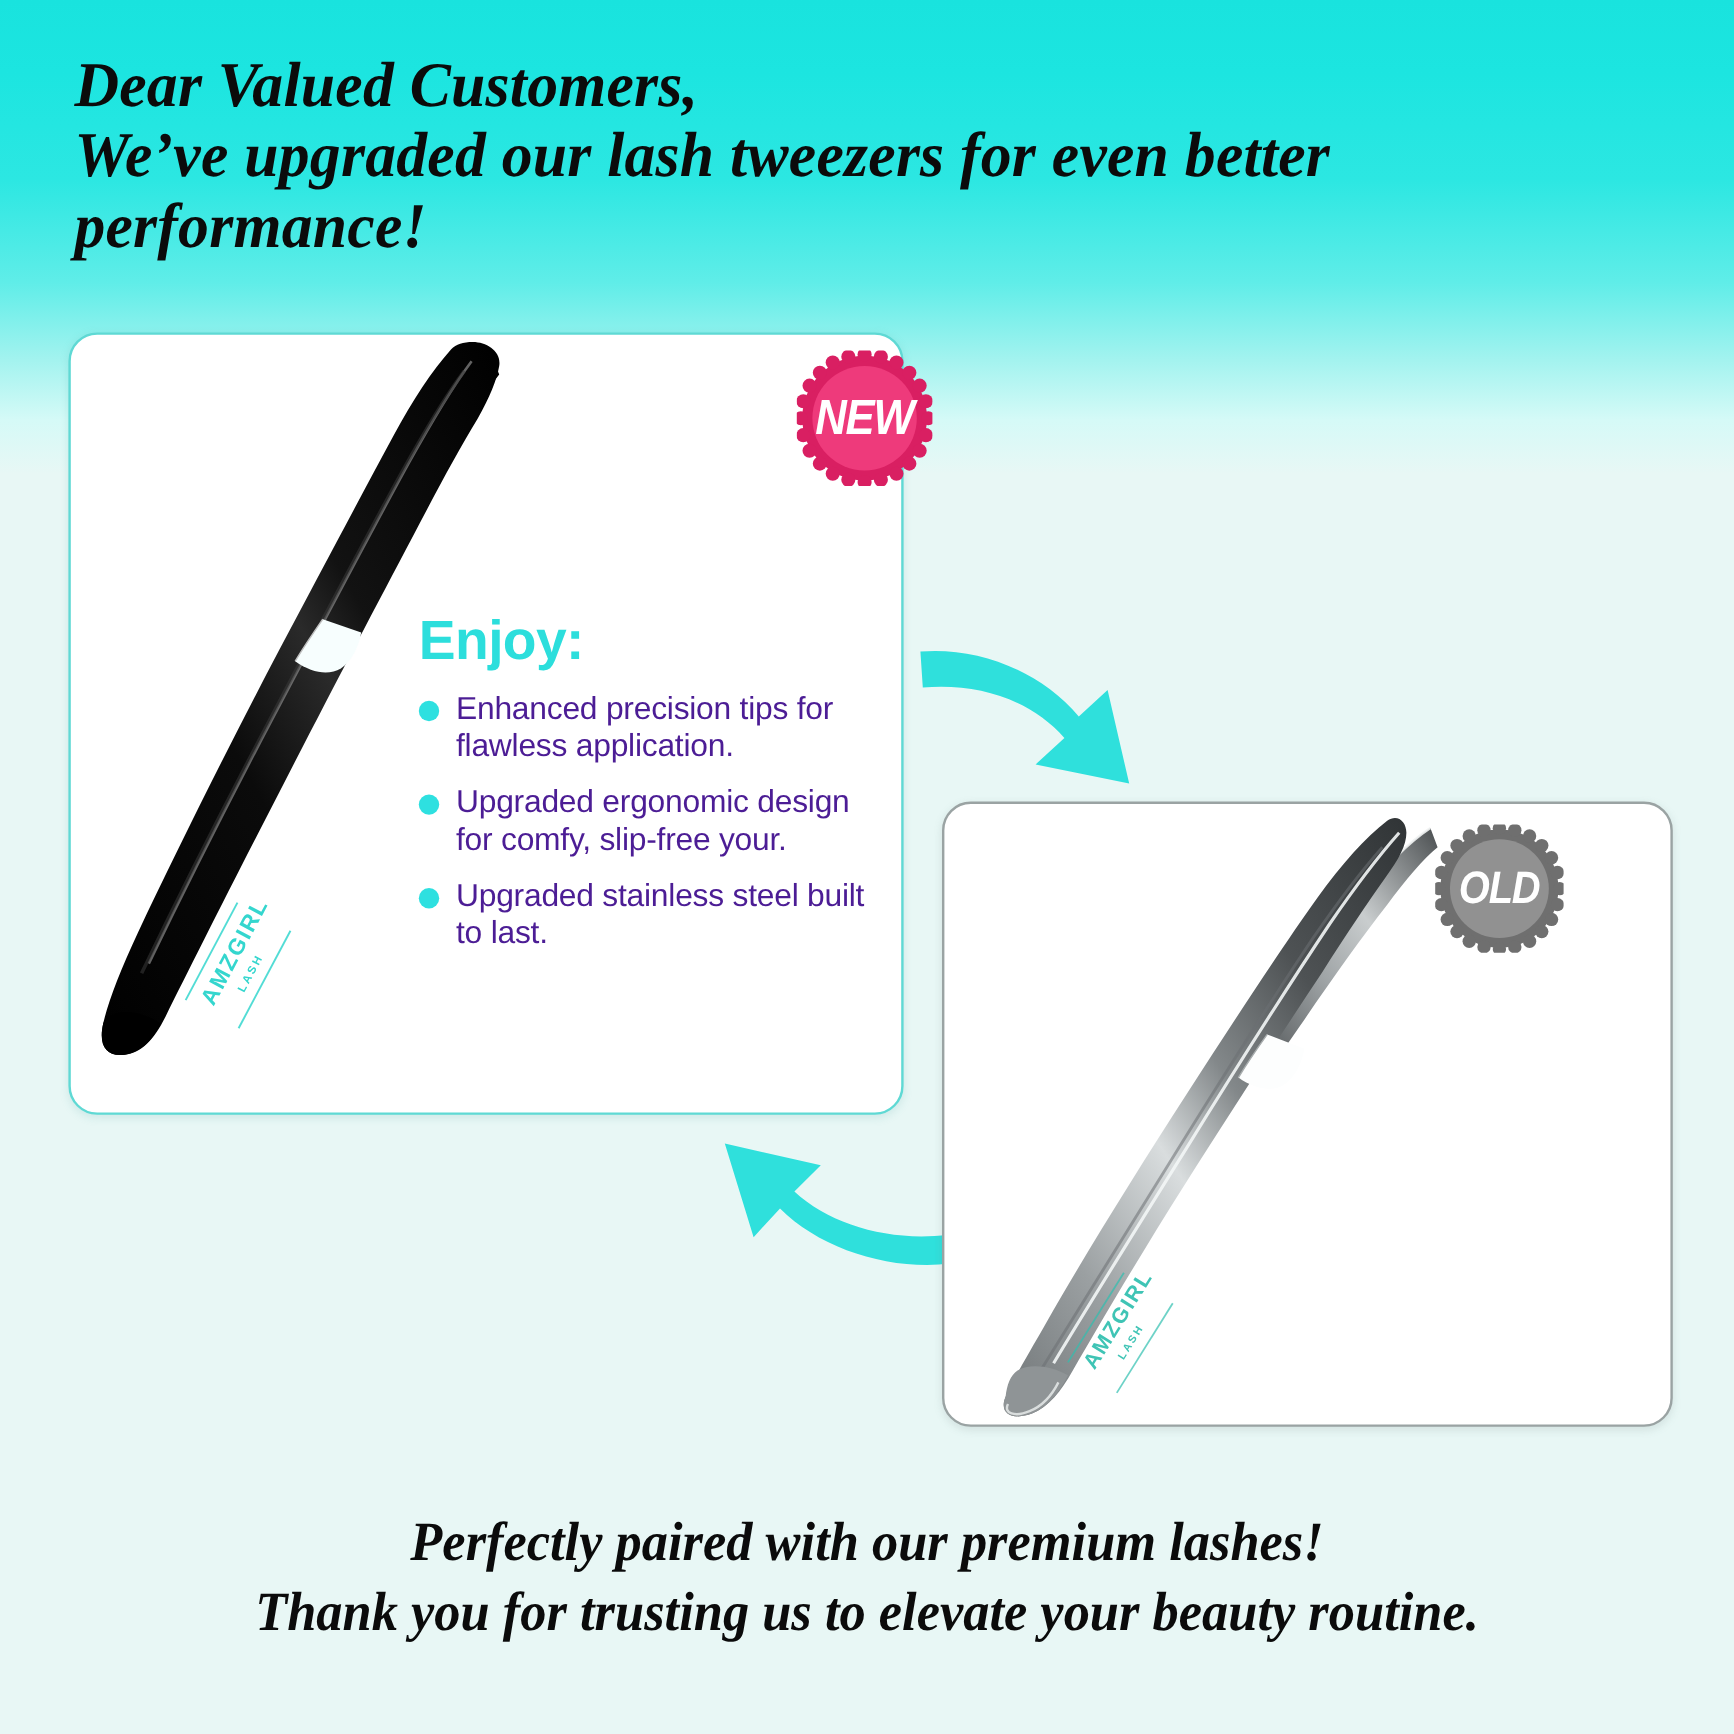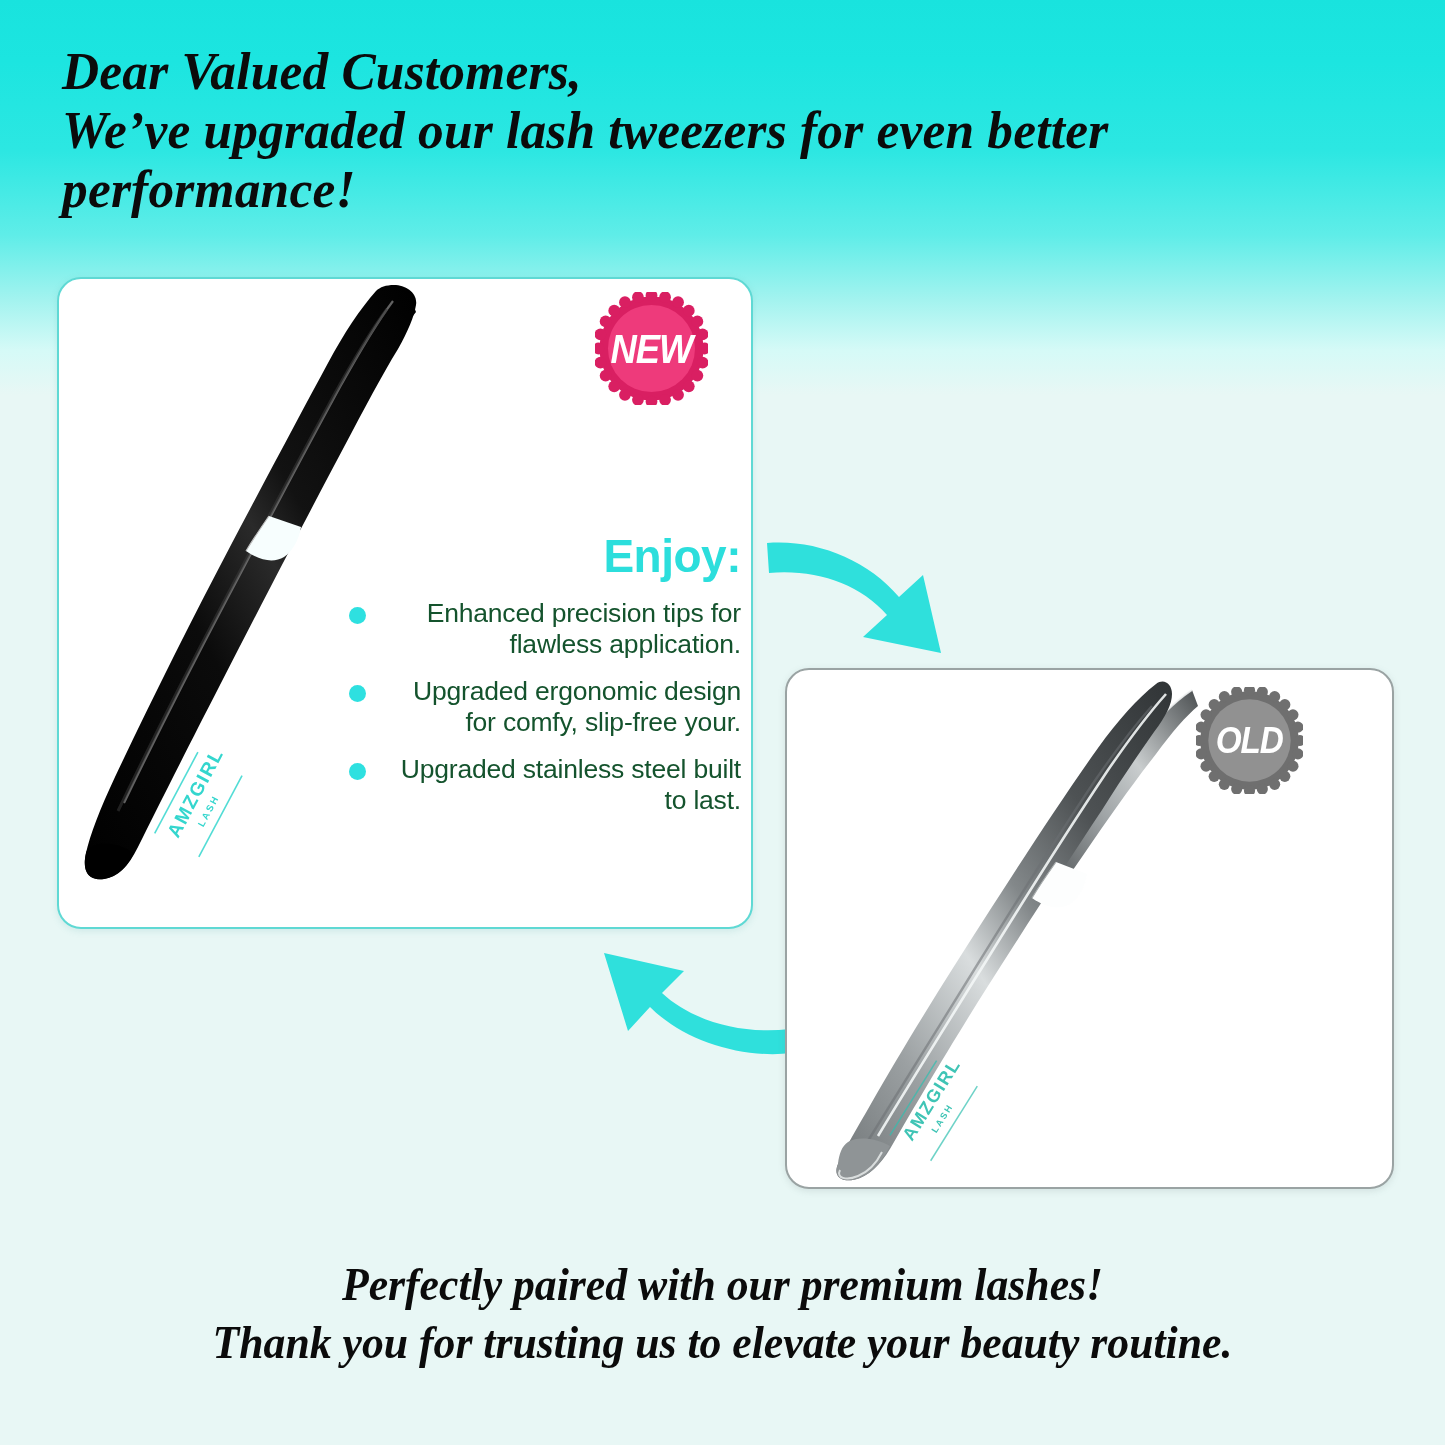--- a/index.html
+++ b/index.html
@@ -79,32 +79,31 @@
   .badge .cap-svg { position: absolute; inset: 0; width: 100%; height: 100%; }
   .badge .badge-text {
     position: relative;
     font-family: "Liberation Sans", sans-serif;
     font-weight: bold;
     font-style: italic;
     color: #FFFFFF;
     letter-spacing: -1px;
     transform: scaleY(1.18) scaleX(1.04);
   }
-  #badge-new { left: 595px; top: 292px; width: 113px; height: 113px; }
+  #badge-new { left: 664px; top: 292px; width: 113px; height: 113px; }
   #badge-new .badge-text { font-size: 35px; }
   #badge-old { left: 1196px; top: 687px; width: 107px; height: 107px; }
   #badge-old .badge-text { font-size: 32px; }
 
   
   #enjoy-block {
     position: absolute;
     left: 349px;
-    top: 530px;
+    top: 507px;
     width: 392px;
-    text-align: right;
   }
   #enjoy-heading {
     font-family: "Liberation Sans", sans-serif;
     font-weight: bold;
     font-size: 46px;
     line-height: 52px;
     color: #2CDEDC;
     letter-spacing: -0.5px;
     margin-bottom: 16px;
   }
@@ -118,21 +117,21 @@
     width: 17px; height: 17px;
     border-radius: 50%;
     background: #2EE0E0;
     margin-top: 9px;
     margin-right: 14px;
   }
   .bullet-text {
     font-family: "Liberation Sans", sans-serif;
     font-size: 26.5px;
     line-height: 31px;
-    color: #14532d;
+    color: #4c1d95;
     letter-spacing: -0.2px;
   }
 
   
   .tweezer-svg { position: absolute; pointer-events: none; }
   #tweezer-new { left: 60px; top: 279px; width: 470px; height: 610px; }
   #tweezer-old { left: 800px; top: 672px; width: 500px; height: 512px; }
 
   
   .arrow-svg { position: absolute; pointer-events: none; }

